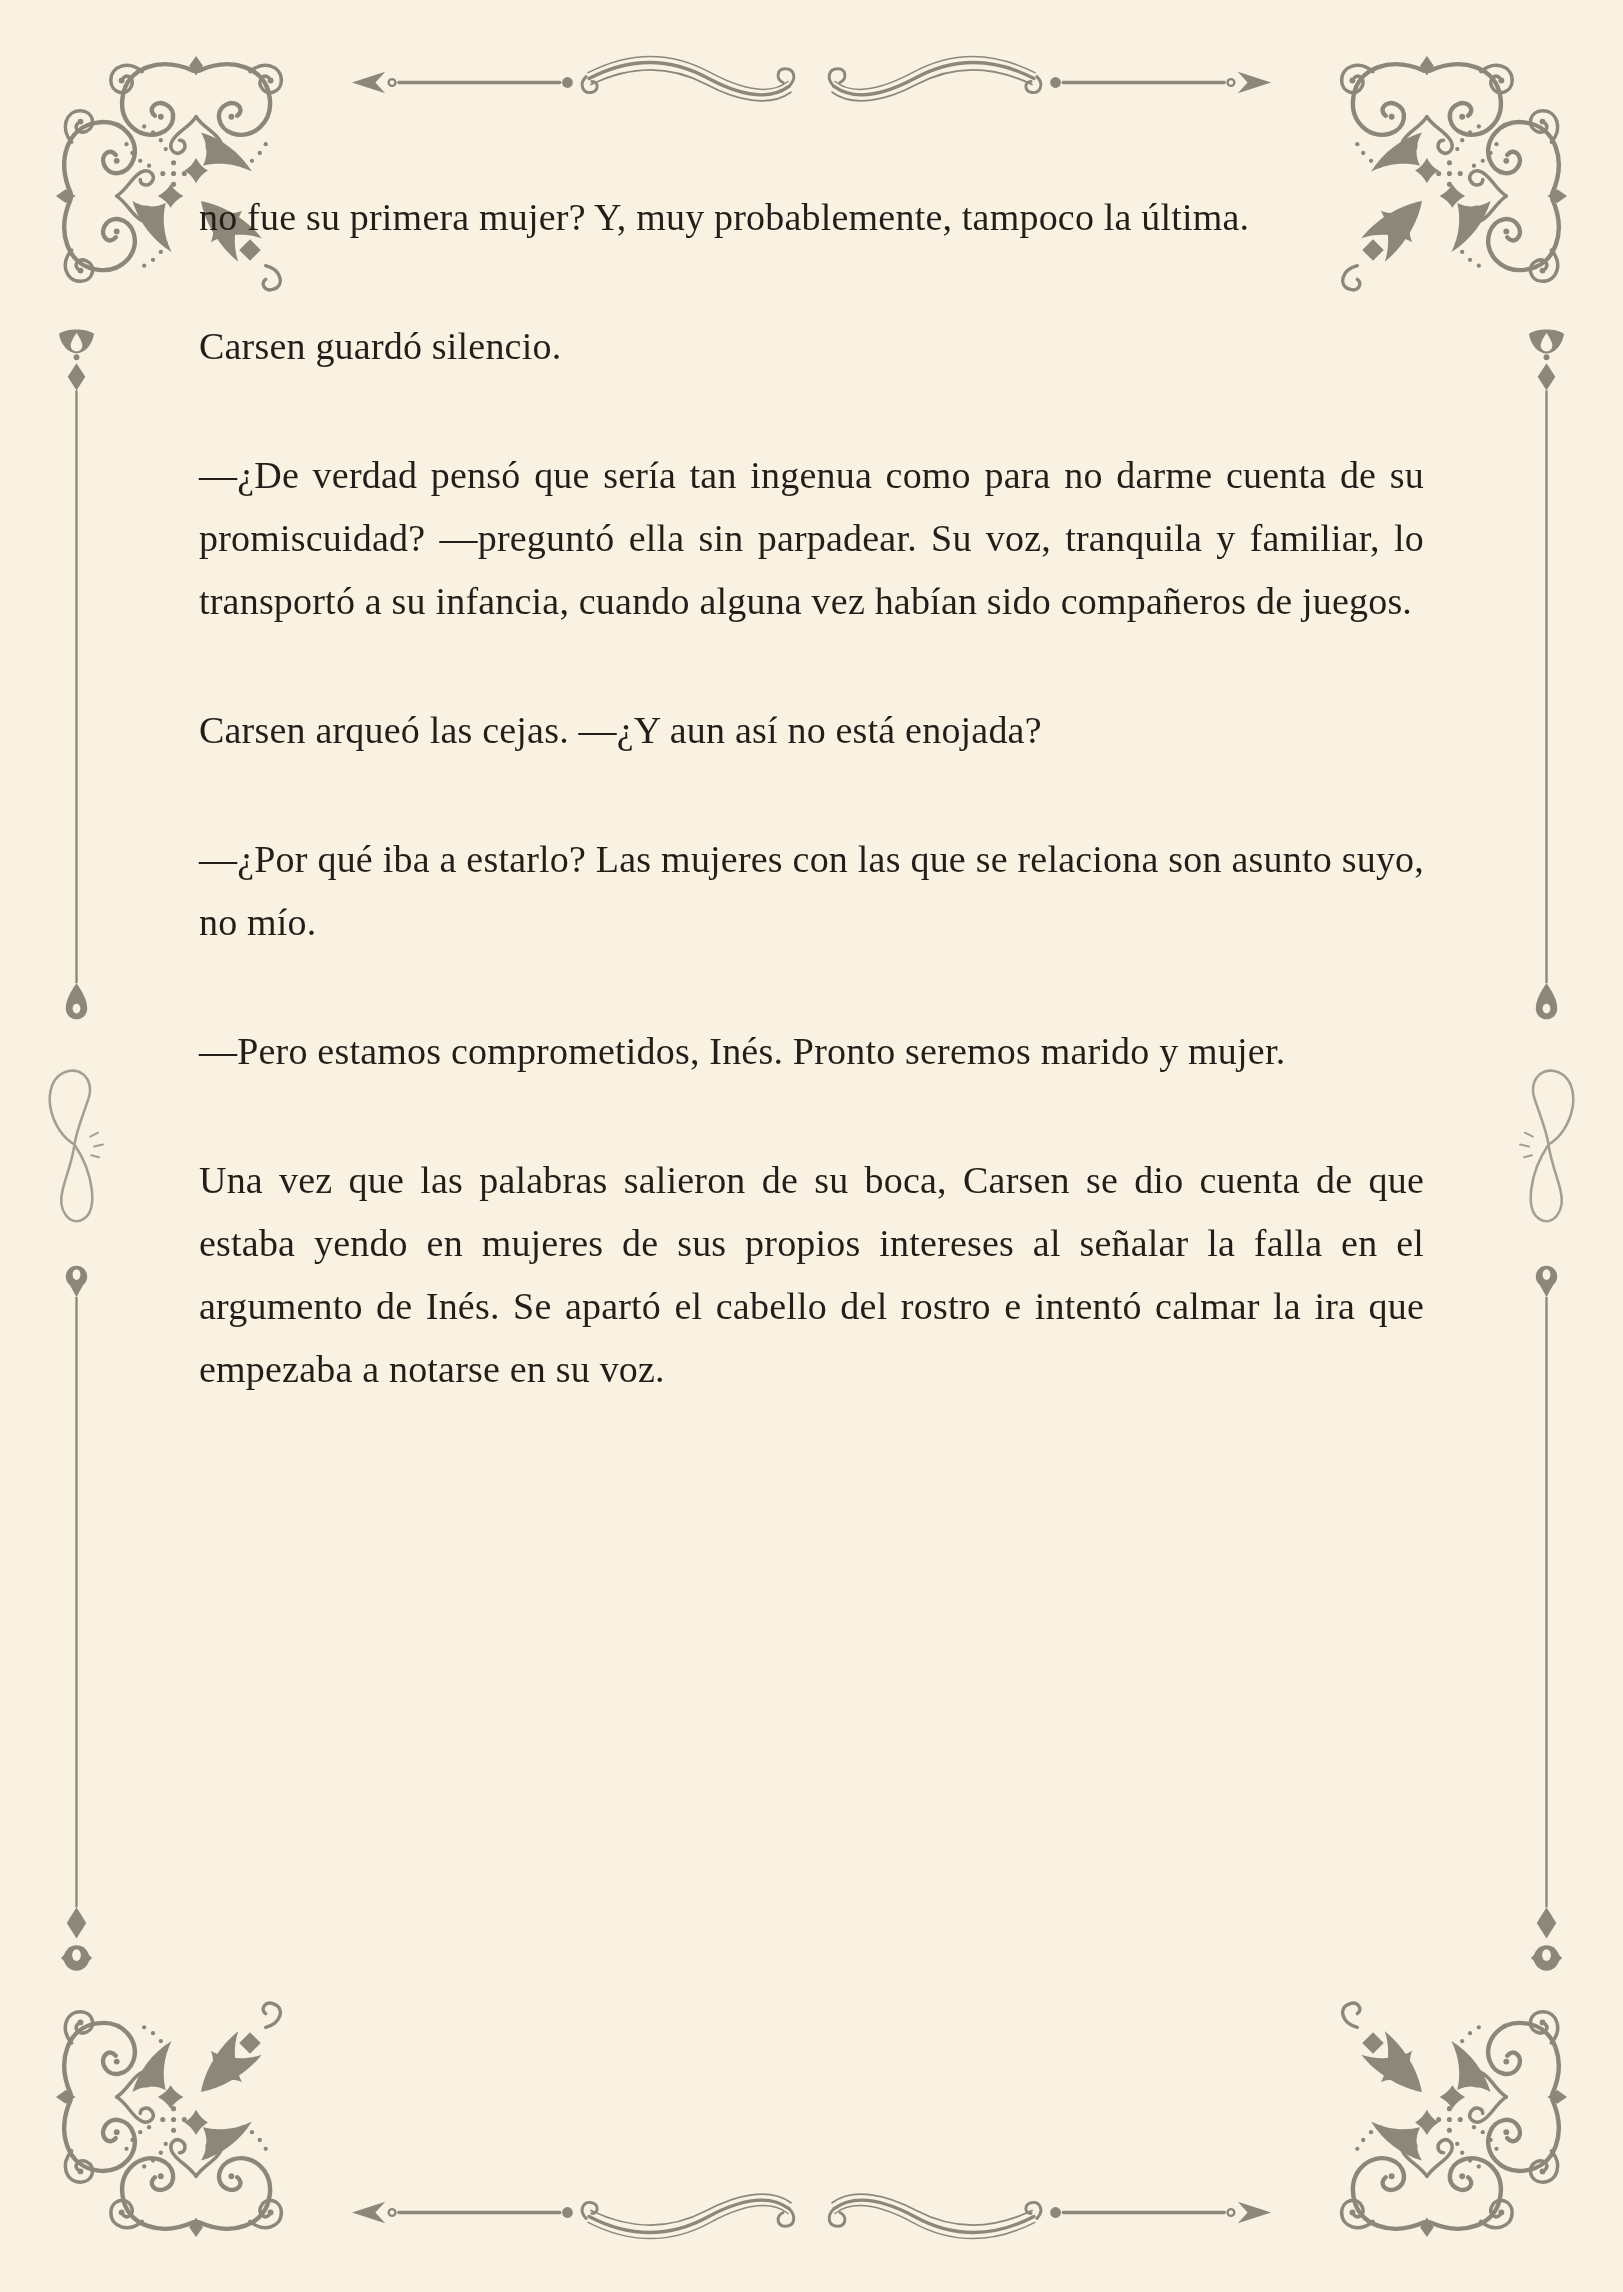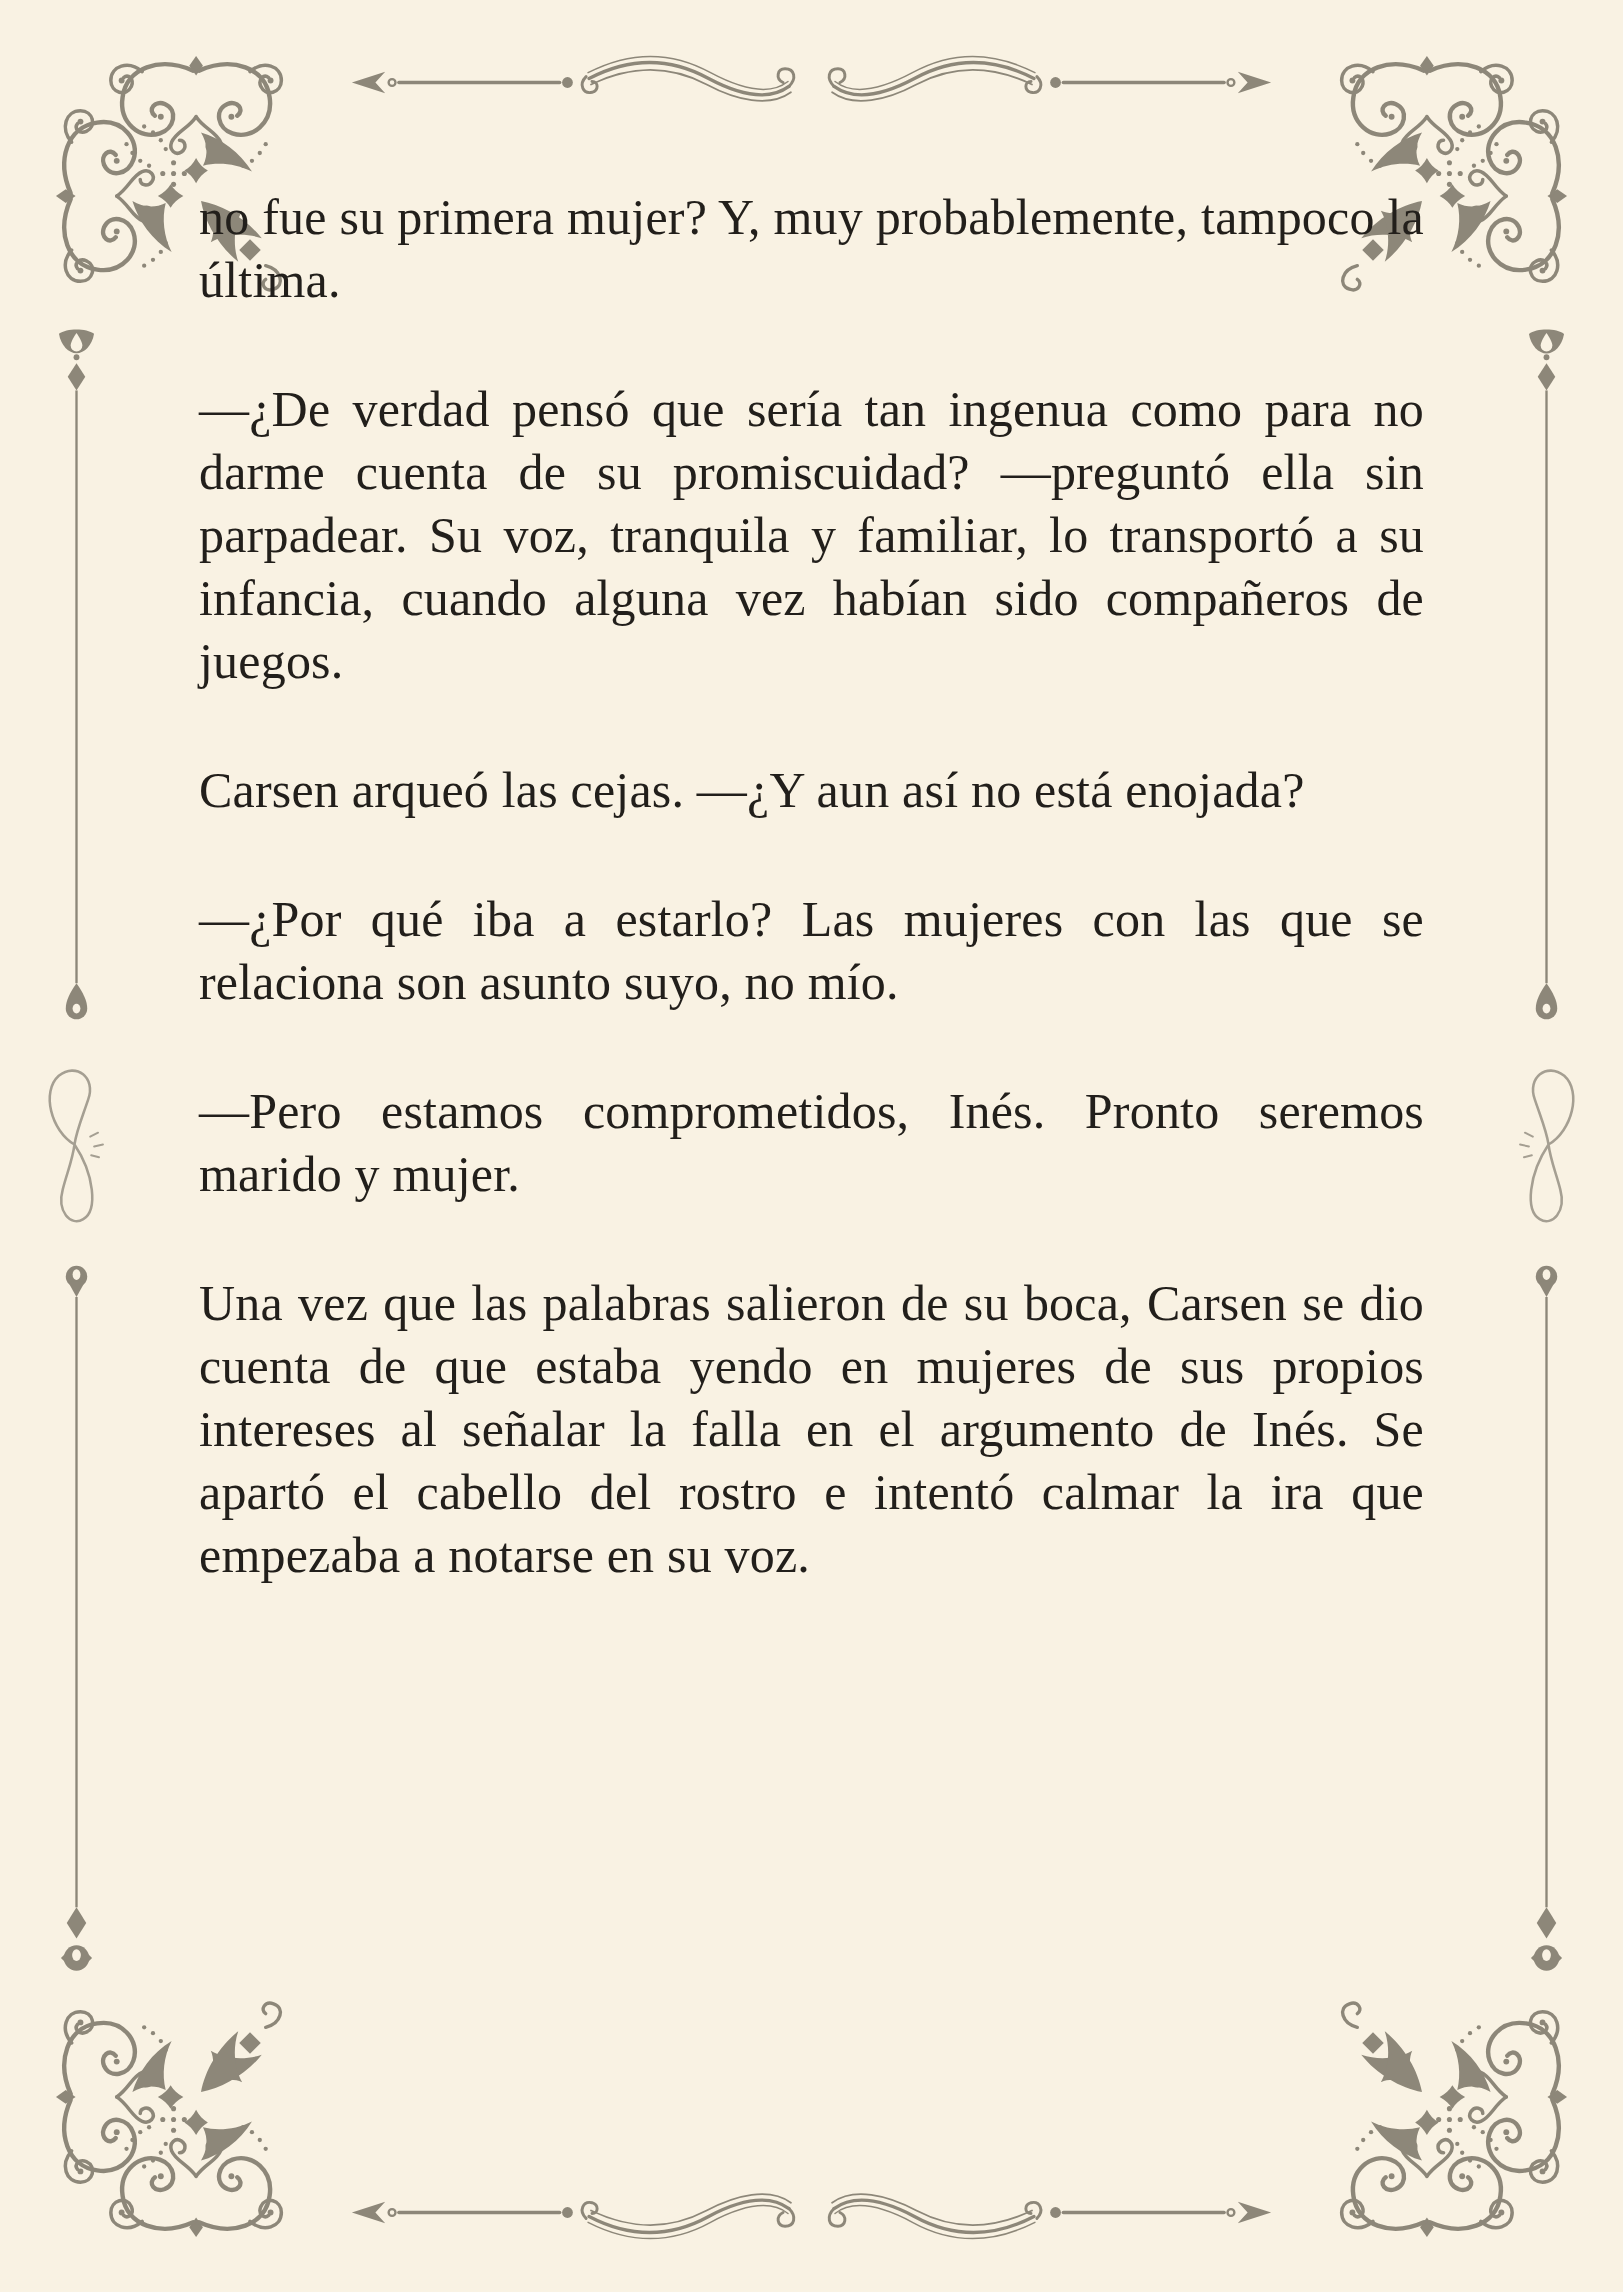--- a/index.html
+++ b/index.html
@@ -14,21 +14,21 @@
     width:1623px;height:2293px;
     margin:0 auto;
     background:var(--background);
     overflow:hidden;
     font-family:"Liberation Serif","DejaVu Serif",serif;
     color:var(--text);
   }
   #text-column{
     position:absolute;
     left:199px;top:186px;width:1225px;
-    font-size:50px;
+    font-size:38px;
     line-height:63px;
     text-align:justify;
     letter-spacing:0.2px;
   }
   #text-column p{margin:0 0 66px 0;}
   .orn{position:absolute;pointer-events:none;}
   .orn svg{display:block;width:100%;height:100%;overflow:visible;}
   .flip-x{transform:scaleX(-1);}
   .flip-y{transform:scaleY(-1);}
   .flip-xy{transform:scale(-1,-1);}
@@ -186,20 +186,21 @@
       </svg>
   </div>
   <div class="orn flip-x" style="left:1527px;top:1262px;width:39px;height:730px">
     <svg viewBox="0 0 40 745">
         <use href="#sym-rod-lower"></use>
       </svg>
   </div>
 
   <div id="text-column">
     <p>no fue su primera mujer? Y, muy probablemente, tampoco la última.</p>
+    <p>Carsen guardó silencio.</p>
     <p>—¿De verdad pensó que sería tan ingenua como para no darme cuenta de su promiscuidad? —preguntó ella sin parpadear. Su voz, tranquila y familiar, lo transportó a su infancia, cuando alguna vez habían sido compañeros de juegos.</p>
     <p>Carsen arqueó las cejas. —¿Y aun así no está enojada?</p>
     <p>—¿Por qué iba a estarlo? Las mujeres con las que se relaciona son asunto suyo, no mío.</p>
     <p>—Pero estamos comprometidos, Inés. Pronto seremos marido y mujer.</p>
     <p>Una vez que las palabras salieron de su boca, Carsen se dio cuenta de que estaba yendo en mujeres de sus propios intereses al señalar la falla en el argumento de Inés. Se apartó el cabello del rostro e intentó calmar la ira que empezaba a notarse en su voz.</p>
   </div>
 
 </div>
 
 

